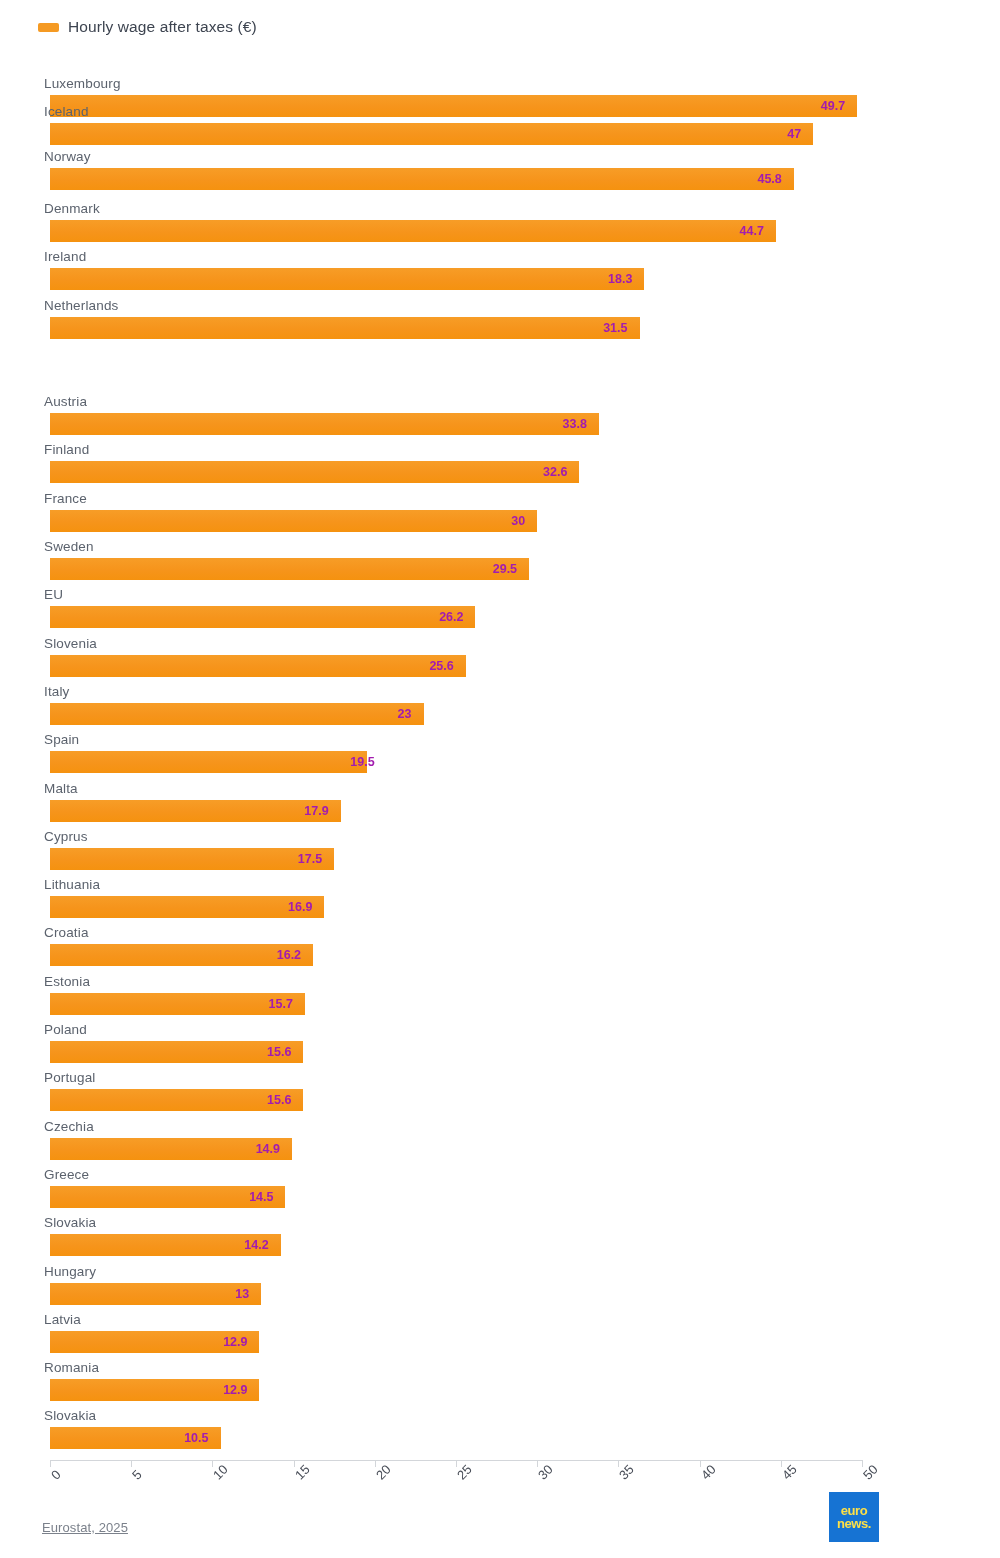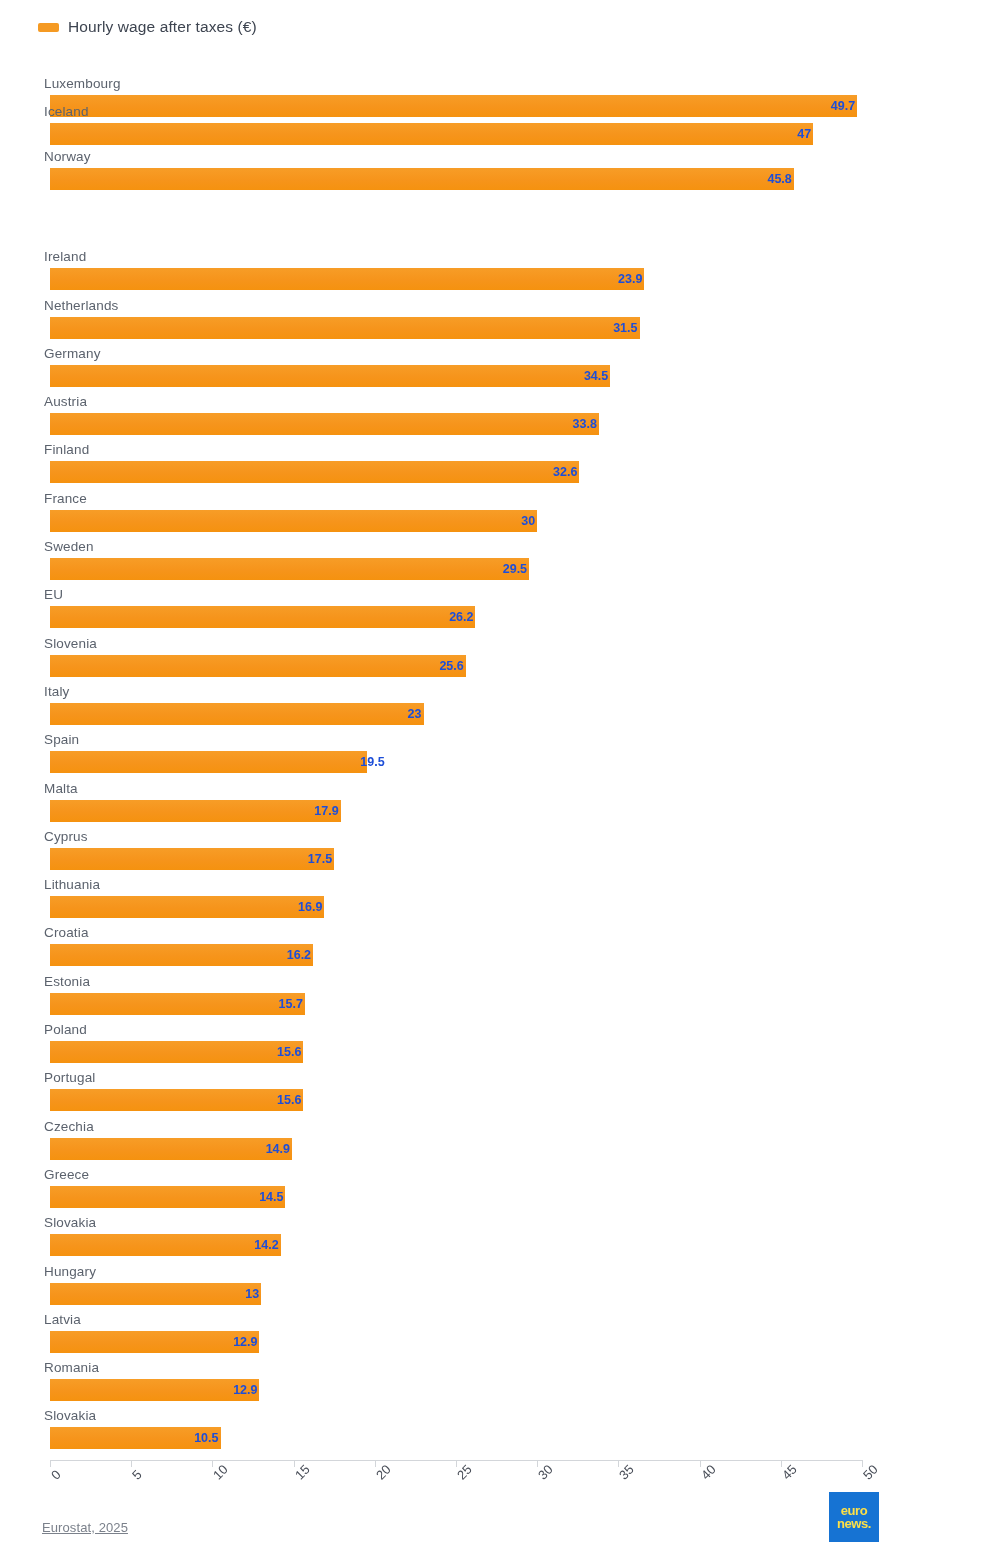--- a/index.html
+++ b/index.html
@@ -77,23 +77,23 @@
     background: #f6971d;
     background: linear-gradient(to bottom, #f79d27 0%, #f6941b 55%, #f5920f 100%);
   }
   .bar-value {
     position: absolute;
     top: 20px;
     height: 20px;
     line-height: 20px;
     font-size: 12.5px;
     font-weight: bold;
-    color: #1d4ed8;
+    color: #a21caf;
     text-align: right;
-    padding-right: 2px;
+    padding-right: 12px;
     box-sizing: border-box;
     white-space: nowrap;
   }
 
   
   .axis {
     position: absolute;
     left: 0;
     top: 1460px;
     width: 1000px;
@@ -180,34 +180,34 @@
       <div class="row" style="top: 48.3px;">
         <div class="row-label">Iceland</div>
         <div class="bar" style="width: 763.28px;"></div>
         <div class="bar-value" style="left: 50px; width: 763.28px;">47</div>
       </div>
       <div class="row" style="top: 93px;">
         <div class="row-label">Norway</div>
         <div class="bar" style="width: 743.792px;"></div>
         <div class="bar-value" style="left: 50px; width: 743.792px;">45.8</div>
       </div>
+      <div class="row" style="top: 144.9px;">
+        <div class="row-label">Denmark</div>
+        <div class="bar" style="width: 725.928px;"></div>
+        <div class="bar-value" style="left: 50px; width: 725.928px;">44.7</div>
+      </div>
       <div class="row" style="top: 193.2px;">
         <div class="row-label">Ireland</div>
         <div class="bar" style="width: 594.384px;"></div>
-        <div class="bar-value" style="left: 50px; width: 594.384px;">23.9</div>
+        <div class="bar-value" style="left: 50px; width: 594.384px;">18.3</div>
       </div>
       <div class="row" style="top: 241.5px;">
         <div class="row-label">Netherlands</div>
         <div class="bar" style="width: 589.512px;"></div>
         <div class="bar-value" style="left: 50px; width: 589.512px;">31.5</div>
-      </div>
-      <div class="row" style="top: 289.8px;">
-        <div class="row-label">Germany</div>
-        <div class="bar" style="width: 560.28px;"></div>
-        <div class="bar-value" style="left: 50px; width: 560.28px;">34.5</div>
       </div>
       <div class="row" style="top: 338.1px;">
         <div class="row-label">Austria</div>
         <div class="bar" style="width: 548.912px;"></div>
         <div class="bar-value" style="left: 50px; width: 548.912px;">33.8</div>
       </div>
       <div class="row" style="top: 386.4px;">
         <div class="row-label">Finland</div>
         <div class="bar" style="width: 529.424px;"></div>
         <div class="bar-value" style="left: 50px; width: 529.424px;">32.6</div>

